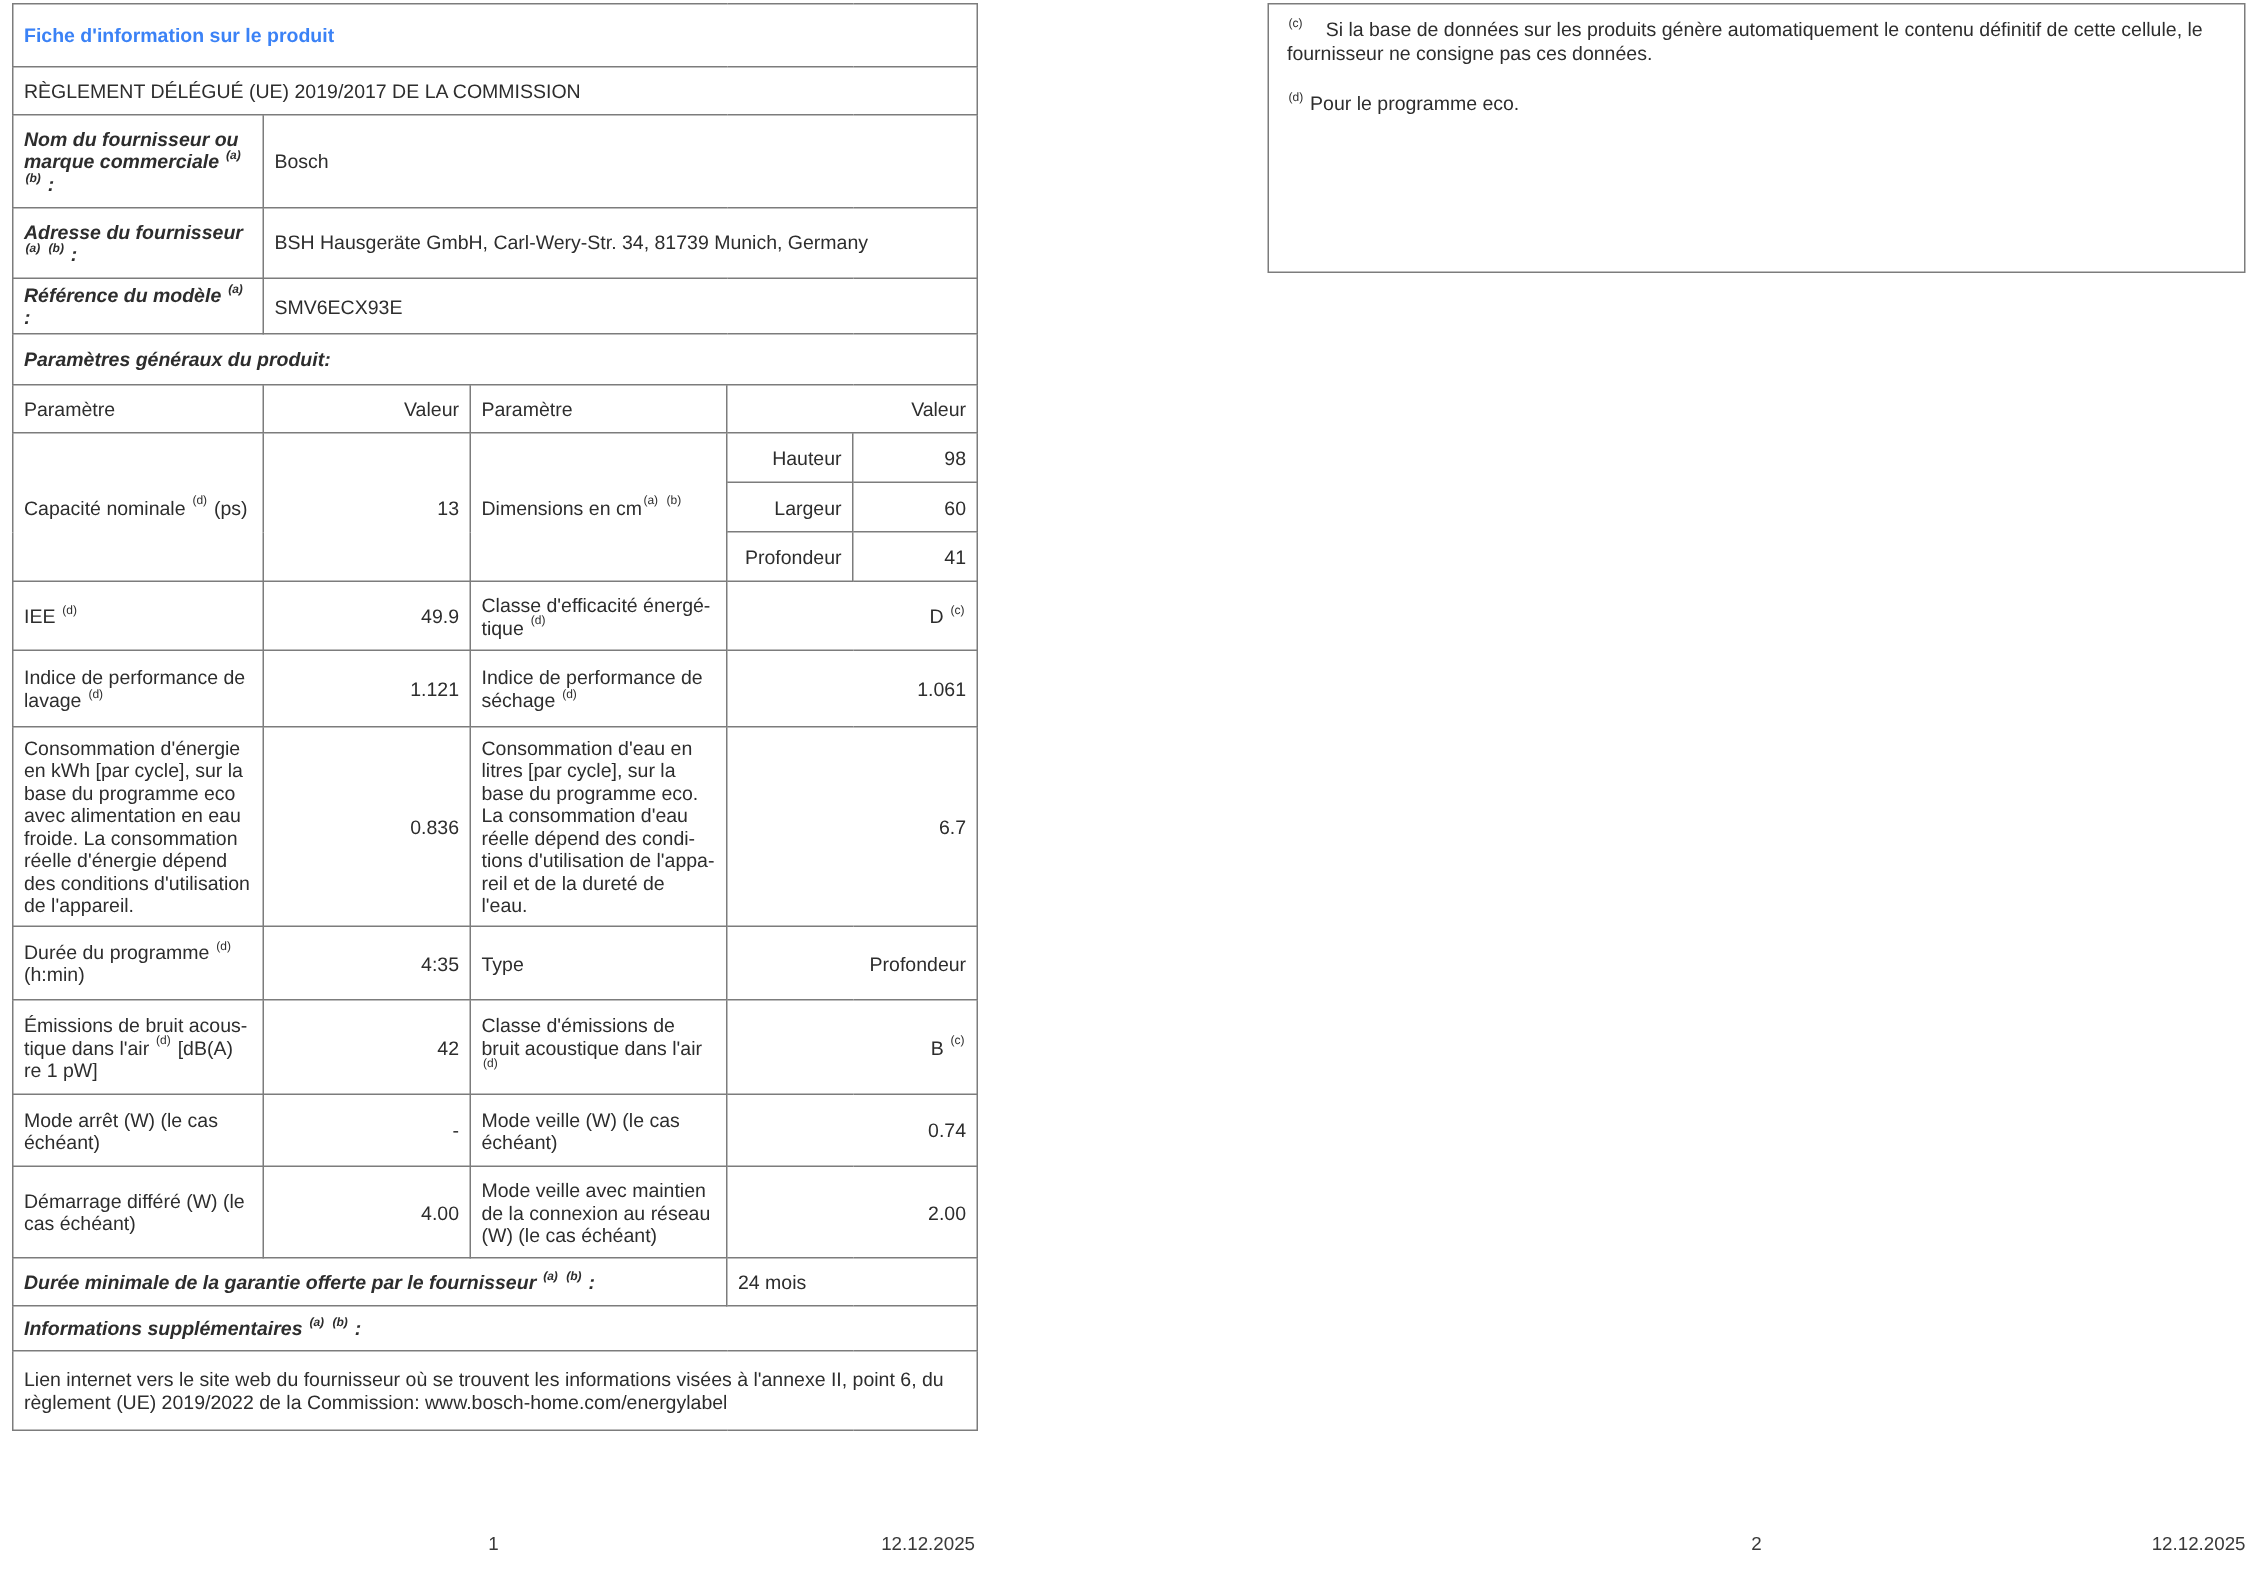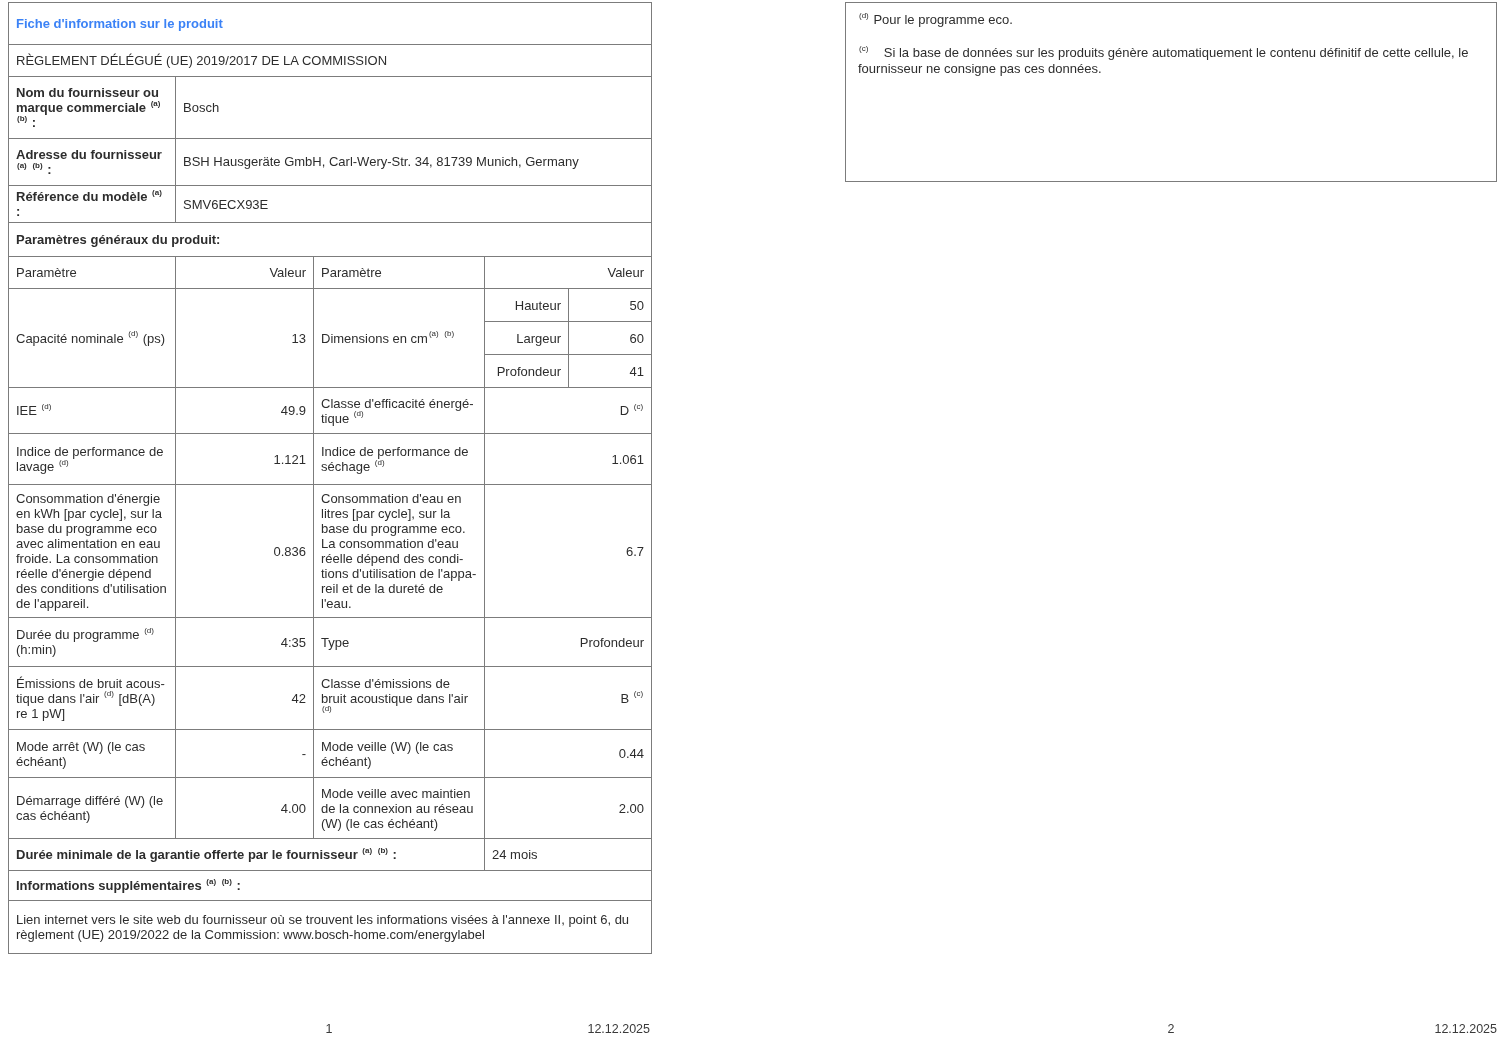--- a/index.html
+++ b/index.html
@@ -16,21 +16,21 @@
     border:1px solid #7c7c7c;
     font-size:13px; line-height:1.16;
     padding:3px 7px; vertical-align:middle;
     overflow:hidden;
   }
   td.title-cell {
     font-size:19px; font-weight:bold; color:#3b82f6;
     border-bottom:none; padding-top:9px;
   }
   td.subtitle-cell { border-top:none; padding-bottom:8px;margin-top:25px; }
-  .b { font-weight:bold; }
+  .b { font-weight:bold;font-style:italic; }
   .val { text-align:right; }
   sup { font-size:8px; position:relative; top:-1px; vertical-align:super; line-height:0; margin:0 1px; }
   .page2-box {
     position:absolute; left:845px; top:2px; width:652px; height:180px;
     box-sizing:border-box; border:1px solid #7c7c7c;
     padding:9px 12px 0 12px;
   }
   .page2-box p.footnote {
     margin:0 0 17px 0; font-size:13px; line-height:16px; white-space:pre-wrap;
   }
@@ -83,21 +83,21 @@
     <td class="val">Valeur</td>
     <td>Paramètre</td>
     <td colspan="2" class="val">Valeur</td>
   </tr>
 
   <tr style="height:33px">
     <td rowspan="3">Capacité nominale <sup>(d)</sup> (ps)</td>
     <td rowspan="3" class="val">13</td>
     <td rowspan="3">Dimensions en cm<sup>(a)</sup> <sup>(b)</sup></td>
     <td class="val">Hauteur</td>
-    <td class="val">50</td>
+    <td class="val">98</td>
   </tr>
   <tr style="height:33px">
     <td class="val">Largeur</td>
     <td class="val">60</td>
   </tr>
   <tr style="height:33px">
     <td class="val">Profondeur</td>
     <td class="val">41</td>
   </tr>
 
@@ -128,21 +128,21 @@
   <tr style="height:63px">
     <td>Émissions de bruit acous-tique dans l'air <sup>(d)</sup> [dB(A) re 1 pW]</td>
     <td class="val">42</td>
     <td>Classe d'émissions de bruit acoustique dans l'air <sup>(d)</sup></td>
     <td colspan="2" class="val">B <sup>(c)</sup></td>
   </tr>
   <tr style="height:48px">
     <td>Mode arrêt (W) (le cas échéant)</td>
     <td class="val">-</td>
     <td>Mode veille (W) (le cas échéant)</td>
-    <td colspan="2" class="val">0.44</td>
+    <td colspan="2" class="val">0.74</td>
   </tr>
   <tr style="height:61px">
     <td>Démarrage différé (W) (le cas échéant)</td>
     <td class="val">4.00</td>
     <td>Mode veille avec maintien de la connexion au réseau (W) (le cas échéant)</td>
     <td colspan="2" class="val">2.00</td>
   </tr>
 
   <tr style="height:32px">
     <td colspan="3" class="b">Durée minimale de la garantie offerte par le fournisseur  <sup>(a)</sup> <sup>(b)</sup> :</td>
@@ -151,22 +151,22 @@
   <tr style="height:30px">
     <td colspan="5" class="b">Informations supplémentaires <sup>(a)</sup> <sup>(b)</sup> :</td>
   </tr>
   <tr style="height:53px">
     <td colspan="5">Lien internet vers le site web du fournisseur où se trouvent les informations visées à l'annexe II, point 6, du règlement (UE) 2019/2022 de la Commission: www.bosch-home.com/energylabel</td>
   </tr>
 </tbody>
   </table>
 
 <div class="page2-box">
+  <p class="footnote"><sup>(c)</sup>    Si la base de données sur les produits génère automatiquement le contenu définitif de cette cellule, le fournisseur ne consigne pas ces données.</p>
   <p class="footnote"><sup>(d)</sup> Pour le programme eco.</p>
-  <p class="footnote"><sup>(c)</sup>    Si la base de données sur les produits génère automatiquement le contenu définitif de cette cellule, le fournisseur ne consigne pas ces données.</p>
 </div>
 
 <div class="footer-band footer-left">
   <span class="footer-num">1</span>
   <span class="footer-date">12.12.2025</span>
 </div>
 <div class="footer-band footer-right">
   <span class="footer-num">2</span>
   <span class="footer-date">12.12.2025</span>
 </div>

